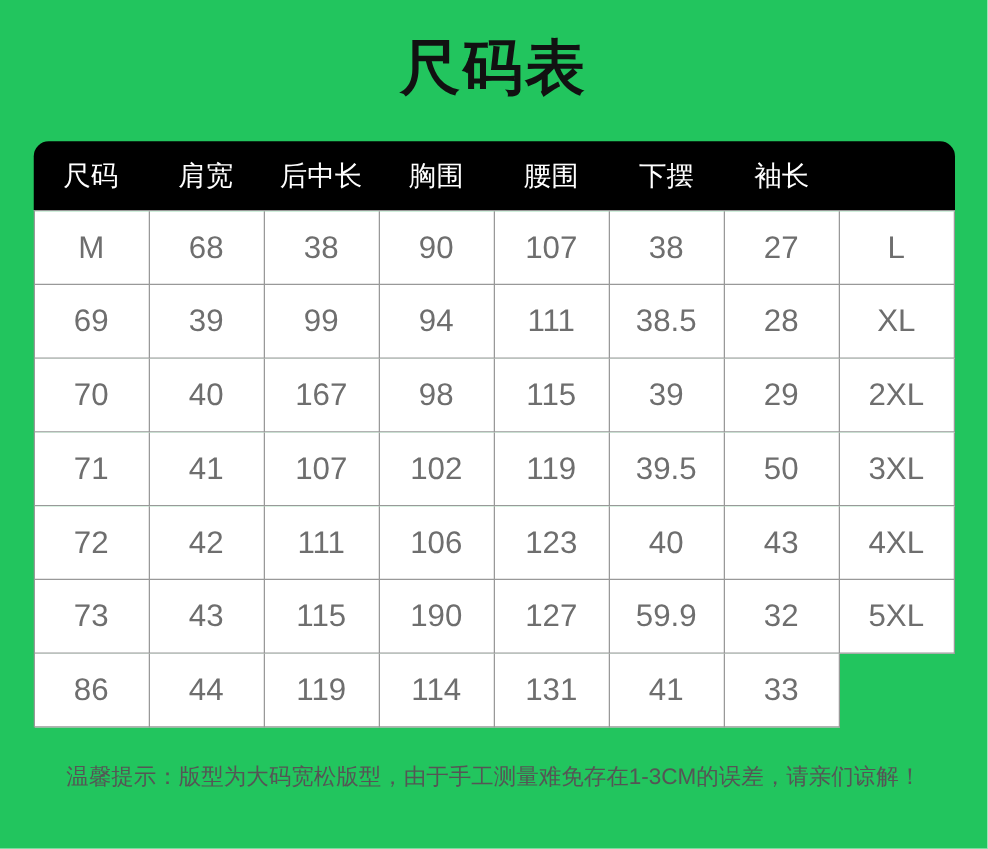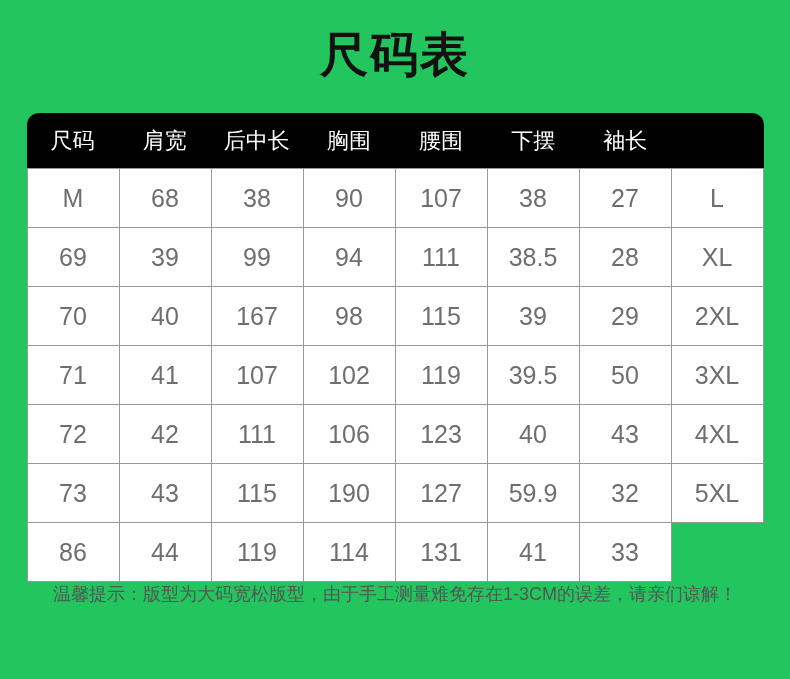--- a/index.html
+++ b/index.html
@@ -59,20 +59,21 @@
     border-bottom: 1px solid #999999;
     display: flex;
     align-items: center;
     justify-content: center;
     color: #6e6e6e;
     font-size: 25px;
     box-sizing: content-box;
     background: #ffffff;
   }
   .footer-note {
+    margin-top: 27px;
     text-align: center;
     font-size: 18px;
     color: #555555;
   }
 </style>
 </head>
 <body>
 
 <div class="page">
   <h1 class="page-title">尺码表</h1>

